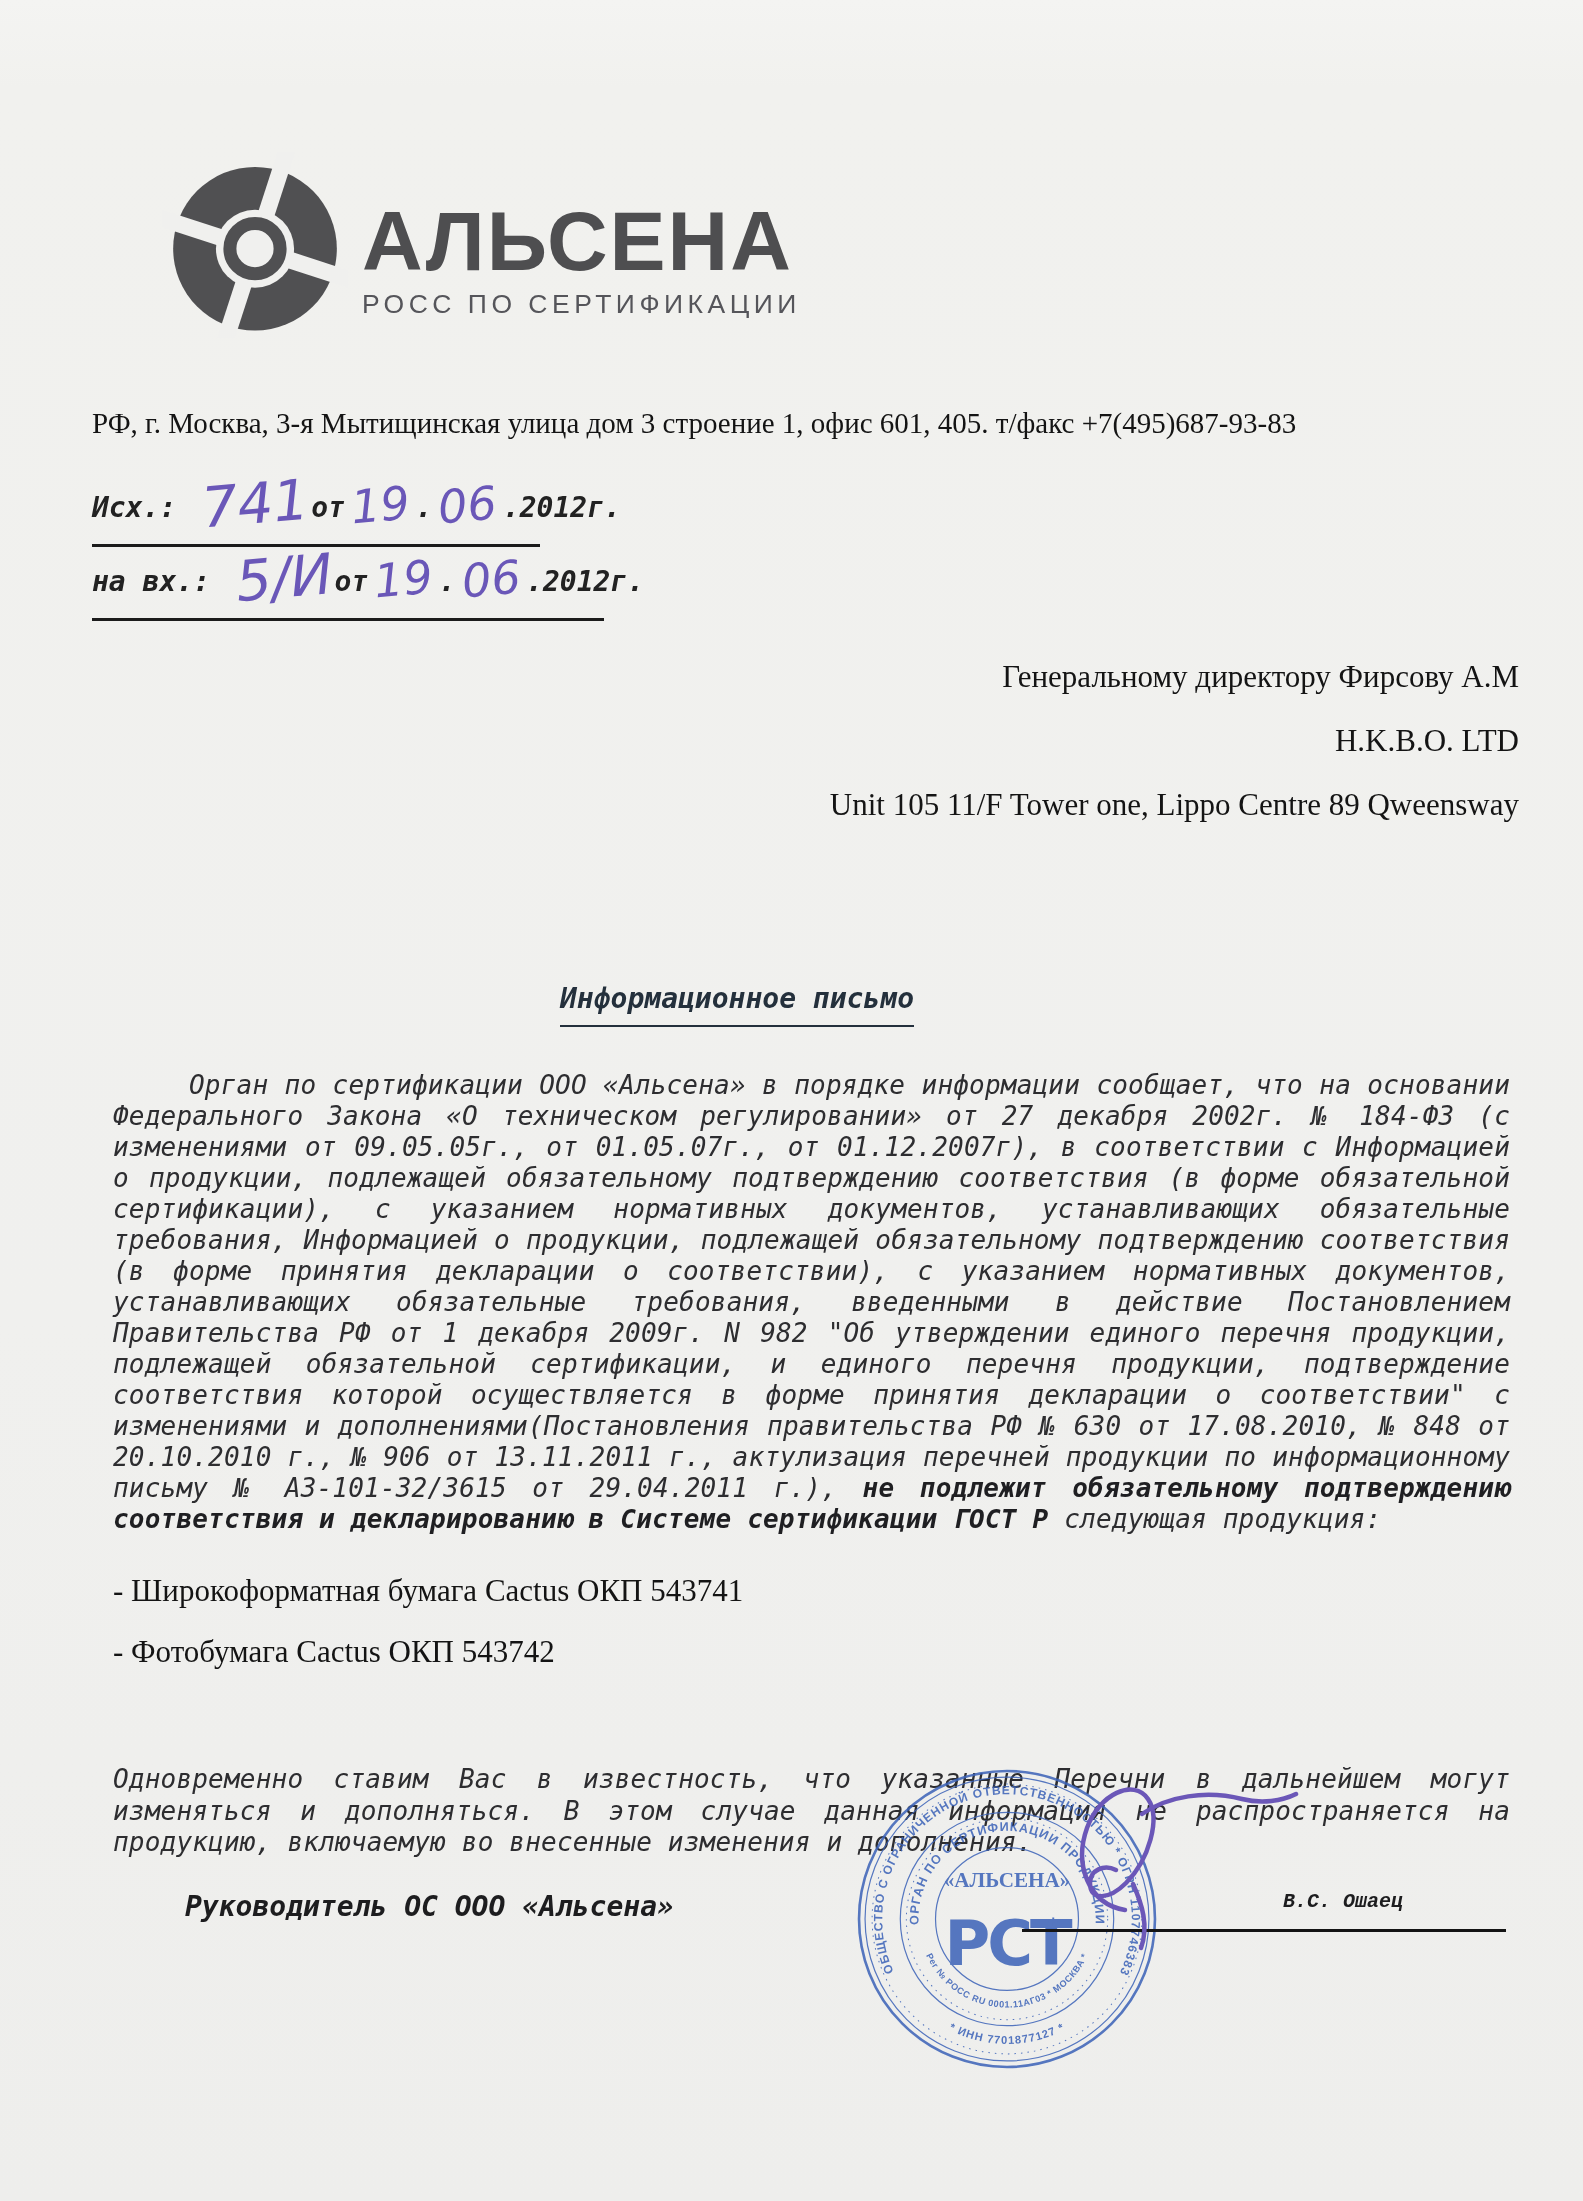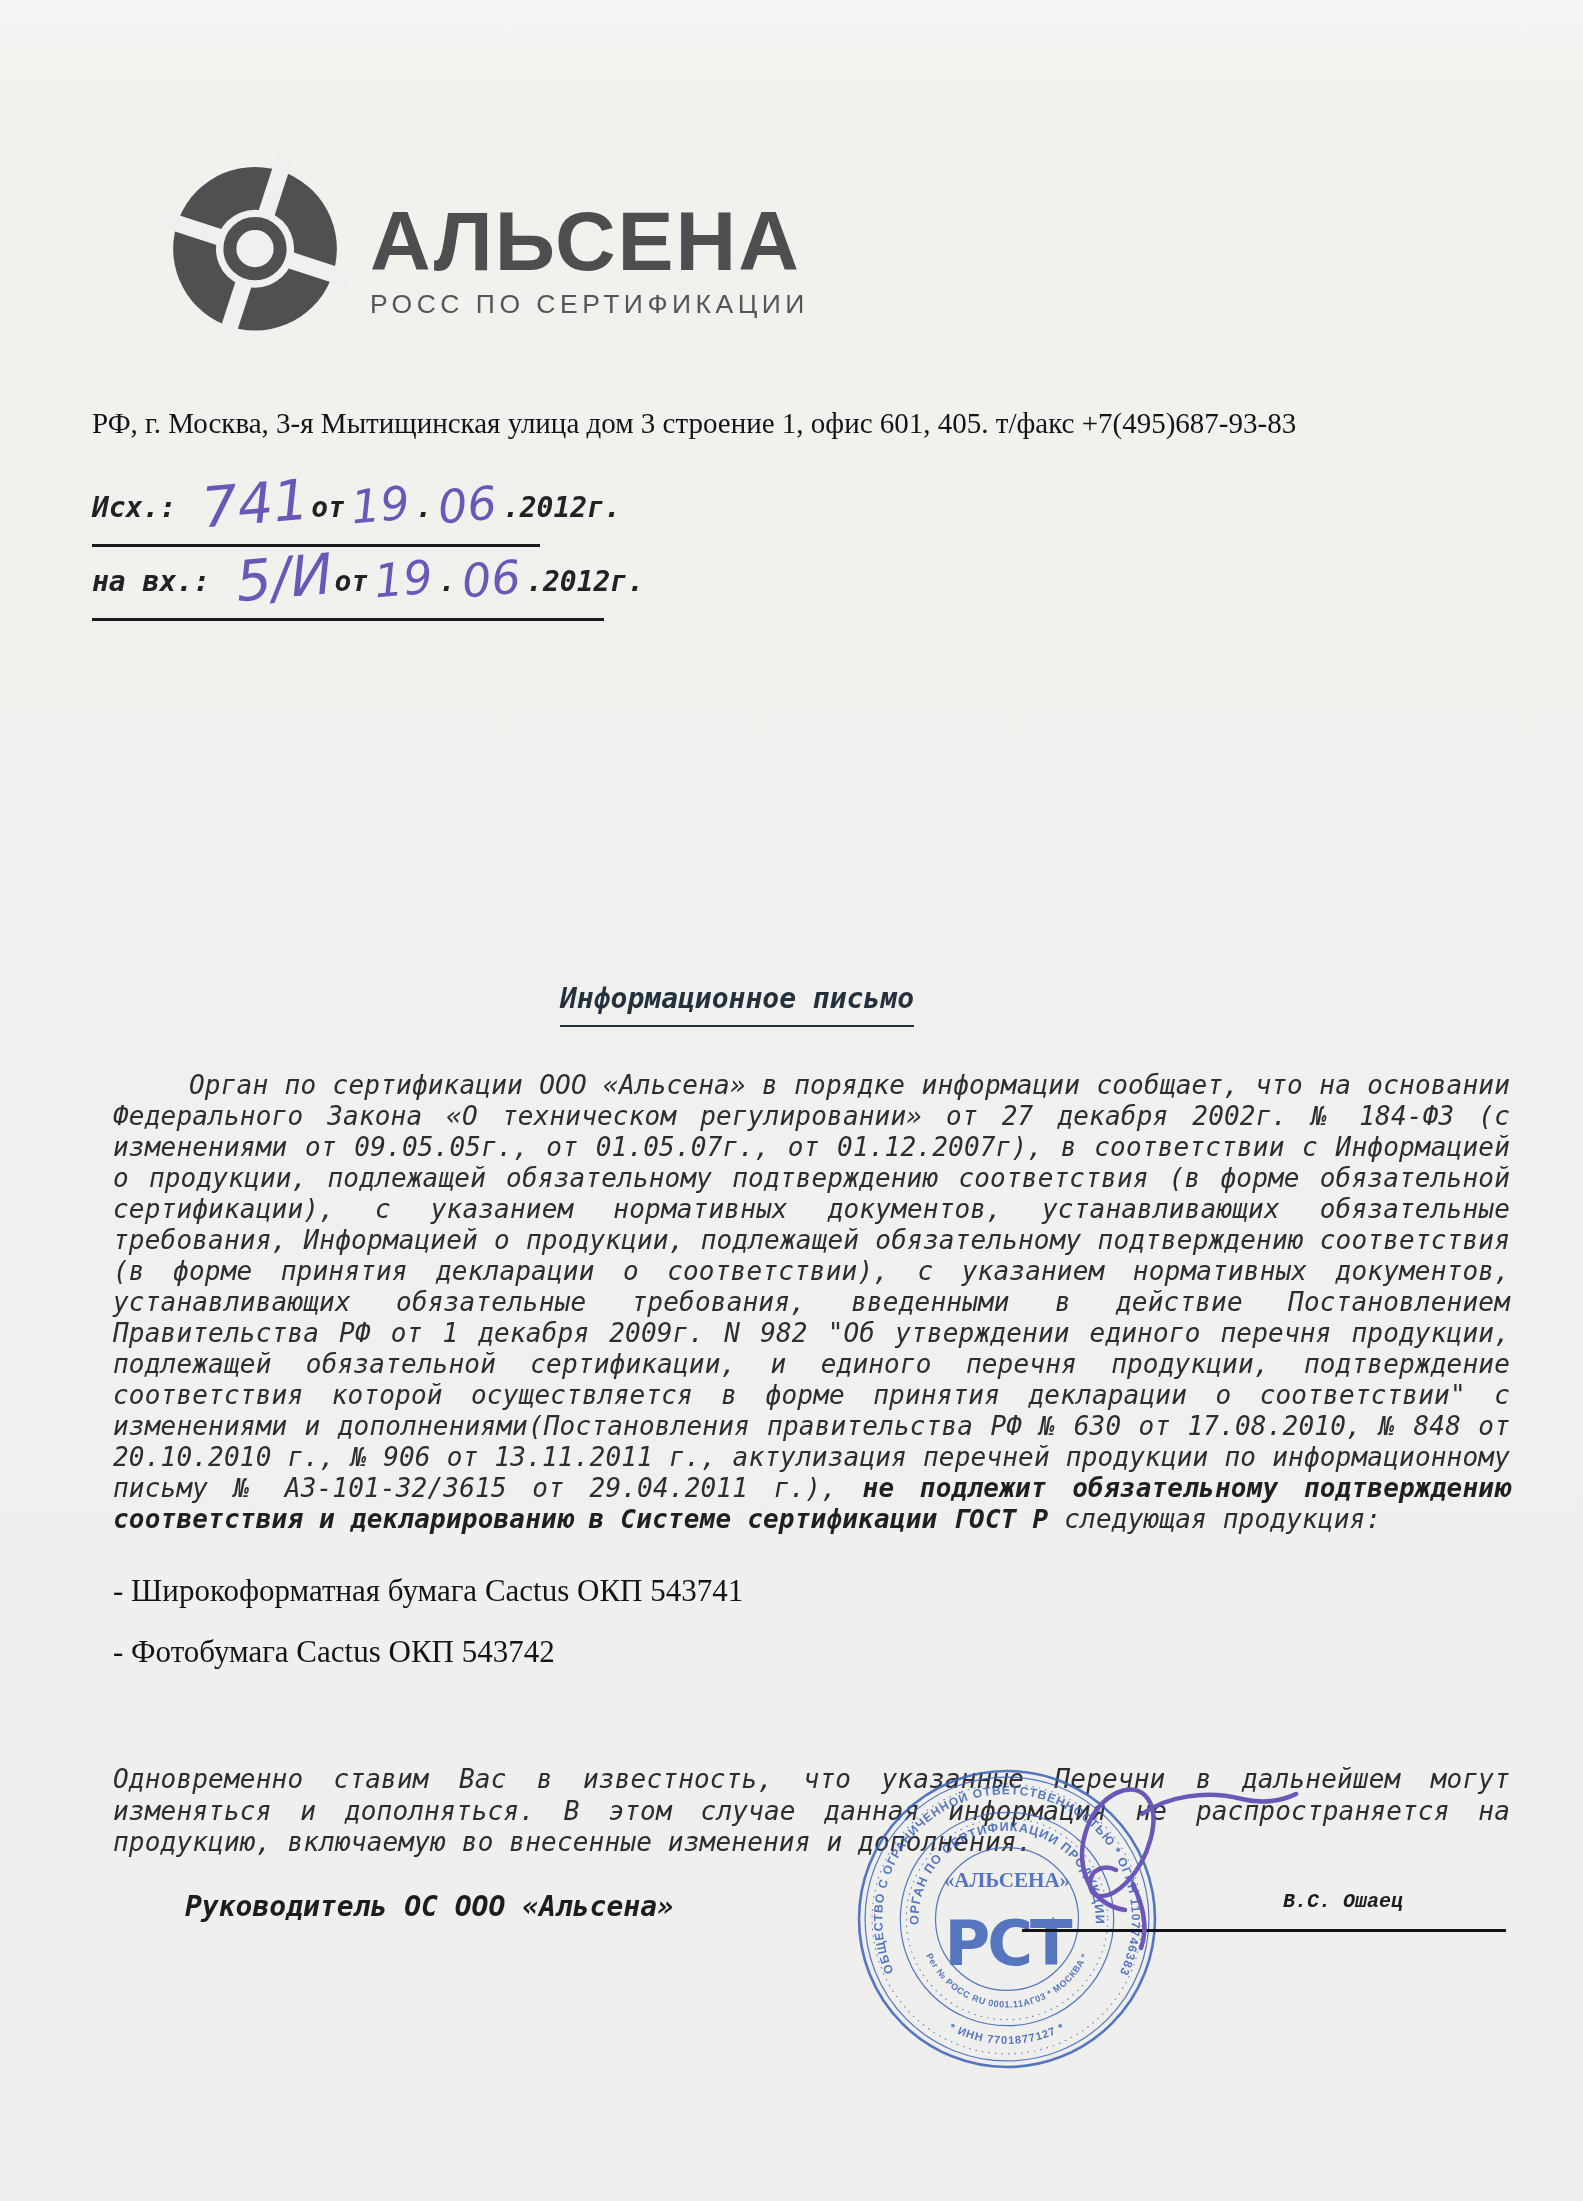--- a/index.html
+++ b/index.html
@@ -8,21 +8,21 @@
     width: 1583px;
     height: 2201px;
     background: linear-gradient(180deg, #f4f4f2 0%, #f1f1ee 4%, #f0f0ee 60%, #eeeeec 100%);
     overflow: hidden;
     font-family: "Liberation Serif", serif;
     color: #1c1c1c;
   }
   
   .logo { position:absolute; left:162px; top:152px; display:flex; align-items:center; }
   .logo-icon { width:186px; height:186px; }
-  .logo-textblock { margin-left:22px; margin-top:28px; }
+  .logo-textblock { margin-left:14px; margin-top:28px; }
   .logo-name {
     font-family:"Liberation Sans", sans-serif;
     font-size:84px; font-weight:bold; color:#4e4e50;
     letter-spacing:2px; line-height:84px;
   }
   .logo-sub {
     font-family:"Liberation Sans", sans-serif;
     font-size:26.5px; color:#55555a; letter-spacing:4.5px; margin-top:6px;
   }
   
@@ -128,20 +128,25 @@
   <div class="address">РФ, г. Москва, 3-я Мытищинская улица дом 3 строение 1, офис 601, 405. т/факс +7(495)687-93-83</div>
 
   <div class="refline ref-out">
     <span class="typed">Исх.:</span><span class="hw hw-big">741</span><span class="typed">от</span><span class="hw hw-med">19</span><span class="typed">.</span><span class="hw hw-med">06</span><span class="typed">.2012г.</span>
   </div>
 
   <div class="refline ref-in">
     <span class="typed">на вх.:</span><span class="hw hw-big">5/И</span><span class="typed">от</span><span class="hw hw-med">19</span><span class="typed">.</span><span class="hw hw-med">06</span><span class="typed">.2012г.</span>
   </div>
 
+  <div class="recipient">
+    <div>Генеральному директору Фирсову А.М</div>
+    <div>H.K.B.O. LTD</div>
+    <div>Unit 105 11/F Tower one, Lippo Centre 89 Qweensway</div>
+  </div>
 
   <div class="title">Информационное письмо</div>
 
   <p class="body-text"><span>Орган по сертификации ООО «Альсена» в порядке информации сообщает, что на основании Федерального Закона «О техническом регулировании» от 27 декабря 2002г. № 184-ФЗ (с изменениями от 09.05.05г., от 01.05.07г., от 01.12.2007г), в соответствии с Информацией о продукции, подлежащей обязательному подтверждению соответствия (в форме обязательной сертификации), с указанием нормативных документов, устанавливающих обязательные требования, Информацией о продукции, подлежащей обязательному подтверждению соответствия (в форме принятия декларации о соответствии), с указанием нормативных документов, устанавливающих обязательные требования, введенными в действие Постановлением Правительства РФ от 1 декабря 2009г. N 982 "Об утверждении единого перечня продукции, подлежащей обязательной сертификации, и единого перечня продукции, подтверждение соответствия которой осуществляется в форме принятия декларации о соответствии" с изменениями и дополнениями(Постановления правительства РФ № 630 от 17.08.2010, № 848 от 20.10.2010 г., № 906 от 13.11.2011 г., актулизация перечней продукции по информационному письму № А3-101-32/3615 от 29.04.2011 г.), </span><span class="bold">не подлежит обязательному подтверждению соответствия и декларированию в Системе сертификации ГОСТ Р</span><span> следующая продукция:</span></p>
 
   <div class="product product-1">- Широкоформатная бумага Cactus  ОКП 543741</div>
   <div class="product product-2">- Фотобумага Cactus ОКП 543742</div>
 
   <p class="closing">Одновременно ставим Вас в известность, что указанные Перечни в дальнейшем могут изменяться и дополняться. В этом случае данная информация не распространяется на продукцию, включаемую во внесенные изменения и дополнения.</p>
 

